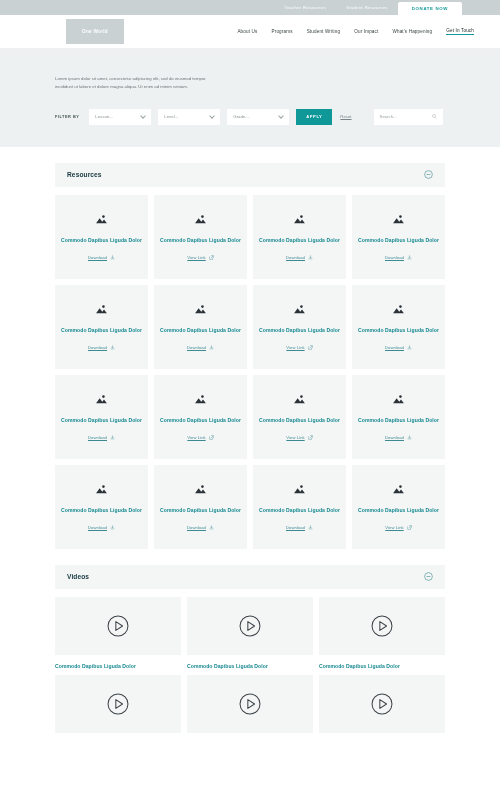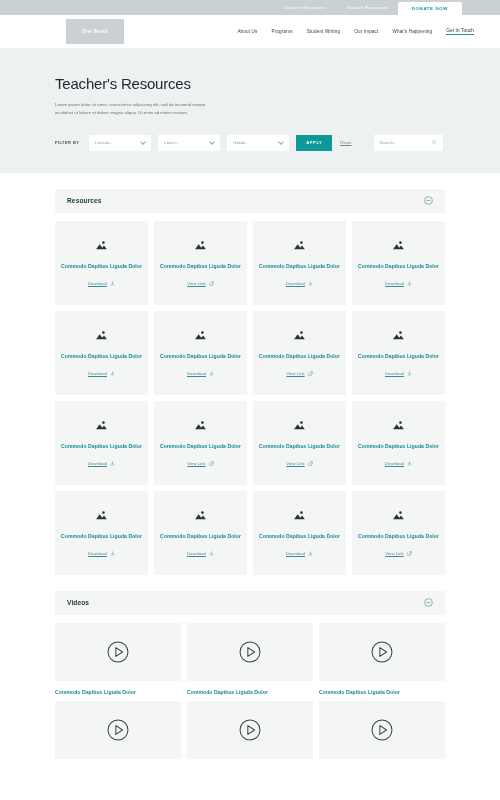--- a/index.html
+++ b/index.html
@@ -262,21 +262,20 @@
     <a class="nav-item">Programs</a>
     <a class="nav-item">Student Writing</a>
     <a class="nav-item">Our Impact</a>
     <a class="nav-item">What's Happening</a>
     <a class="nav-item active">Get In Touch</a>
   </nav>
 </div>
 
 <div class="hero">
   <div class="wrap">
-    <h1>Teacher's Resources</h1>
     <p>Lorem ipsum dolor sit amet, consectetur adipiscing elit, sed do eiusmod tempor incididunt ut labore et dolore magna aliqua. Ut enim ad minim veniam.</p>
 
     <div class="filterrow">
       <div class="filter-label">FILTER BY</div>
 
       <div class="select">
         <span>Lesson...</span>
         <i class="caret"></i>
       </div>
       <div class="select">

